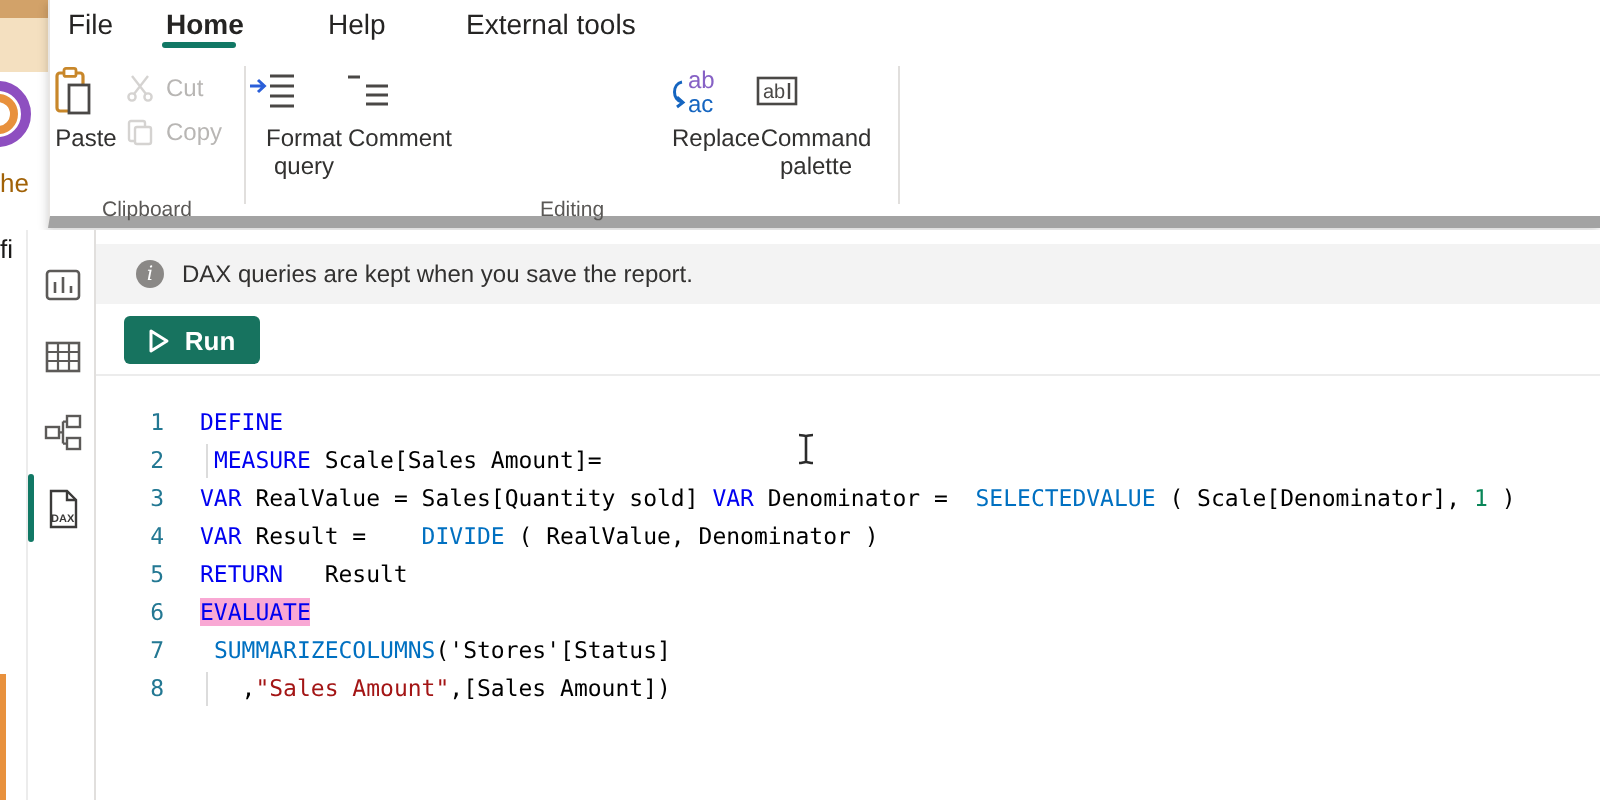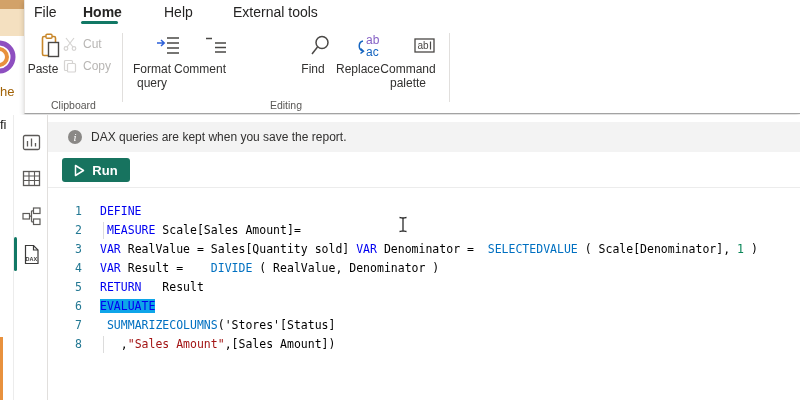--- a/index.html
+++ b/index.html
@@ -11,29 +11,29 @@
   
   #bg-tan-dark  { left:0; top:0;  width:33px; height:9px;  background:#d2a269; }
   #bg-tan-light { left:0; top:9;  top:9px; width:33px; height:27px; background:#f4e0c0; }
   #bg-circle    { left:0; top:36px; width:20px; height:44px; }
   #bg-frag-he   { left:0; top:84px;  font-size:13px; color:#a16207; }
   #bg-frag-fi   { left:0; top:117px; font-size:13px; color:#1b1a19; }
   #bg-orange    { left:0; top:337px; width:3px; height:63px; background:#e8913d; }
 
   
   #ribbon { left:24px; top:0; width:776px; height:114px; background:#fff;
-            border-left:1px solid #e8e6e4; border-bottom:1px solid #a3a3a3;
+            border-left:1px solid #e8e6e4; border-bottom:6px solid #a3a3a3;
             box-shadow:-2px 2px 4px rgba(0,0,0,.07), 0 2px 3px rgba(0,0,0,.08); }
   .tab { position:absolute; top:4px; font-size:14px; color:#252423; cursor:default; }
   #tab-file { left:9px; }  #tab-home { left:58px; font-weight:700; }
   #tab-help { left:139px; } #tab-ext { left:208px; }
   #tab-underline { position:absolute; left:56px; top:21px; width:37px; height:3px;
                    background:#117865; border-radius:2px; }
   .rbtn { position:absolute; top:30px; text-align:center; color:#323130; font-size:12px; }
-  .rbtn .ric { height:32px; display:flex; align-items:center; justify-content:flex-end; }
+  .rbtn .ric { height:32px; display:flex; align-items:center; justify-content:flex-start; }
   .rbtn .rlb { line-height:14px; }
   #btn-paste   { left:0;  width:36px; }
   .small-btn { position:absolute; left:36px; width:62px; height:20px; display:flex;
                align-items:center; font-size:12px; color:#b8b6b4; }
   #btn-cut  { top:34px; } #btn-copy { top:56px; }
   .small-btn .sic { width:18px; display:flex; justify-content:center; margin-right:4px; }
   #btn-format  { left:98px;  width:58px; }
   #btn-comment { left:146px; width:58px; }
   #btn-uncomment { left:196px; width:66px; }
   #btn-find    { left:268px; width:40px; }
@@ -75,21 +75,21 @@
   #gutter .ln { height:19px; line-height:19px; }
   #code { position:absolute; left:52px; top:14px; right:0; }
   .code-line { position:relative; height:19px; line-height:19px; white-space:pre;
                font-family:"DejaVu Sans Mono", monospace; font-size:11.5px; color:#000; }
   .code-line.guide::before { content:''; position:absolute; left:3px; top:1px;
                bottom:1px; width:1px; background:#dcdcdc; }
   .seg.k { color:#0000f0; }
   .seg.f { color:#0070C1;margin-top:23px; }
   .seg.s { color:#A31515; }
   .seg.n { color:#098658; }
-  .seg.hl { background:#0ea5e9; }
+  .seg.hl { background:#f9a8d4; }
 
   #cursor-ibeam { left:398px; top:216px; width:10px; height:17px; }
   .disabled-ic { opacity:.55; }
 </style>
 </head>
 <body>
 
 <div class="abs" id="bg-tan-dark"></div>
 <div class="abs" id="bg-tan-light"></div>
 <div class="abs" id="bg-circle">
@@ -150,29 +150,20 @@
     <div class="rlb">Format query</div>
   </div>
   <div class="rbtn" id="btn-comment">
     <div class="ric">
       <svg width="26" height="24" viewBox="0 0 26 24">
         <path d="M3 4.5 h6" stroke="#4a4846" stroke-width="1.5"></path>
         <path d="M12 9 h11 M12 13.5 h11 M12 18 h11" stroke="#4a4846" stroke-width="1.5"></path>
       </svg>
     </div>
     <div class="rlb">Comment</div>
-  </div>
-  <div class="rbtn" id="btn-find">
-    <div class="ric">
-      <svg width="24" height="24" viewBox="0 0 24 24">
-        <circle cx="13" cy="8.5" r="6" fill="none" stroke="#4a4846" stroke-width="1.5"></circle>
-        <path d="M8.5 13 L3 20" stroke="#4a4846" stroke-width="1.5"></path>
-      </svg>
-    </div>
-    <div class="rlb">Find</div>
   </div>
   <div class="rbtn" id="btn-replace">
     <div class="ric">
       <svg width="28" height="26" viewBox="0 0 28 26">
         <text x="11" y="11" font-size="12" font-family="Liberation Sans, sans-serif" fill="#8661c5">ab</text>
         <text x="11" y="23" font-size="12" font-family="Liberation Sans, sans-serif" fill="#1565c0">ac</text>
         <path d="M8 8 C3 9 3 17 8 18" stroke="#1565c0" stroke-width="1.5" fill="none"></path>
         <path d="M5.5 15.5 L8.5 18.2 L5.5 20.5" stroke="#1565c0" stroke-width="1.5" fill="none"></path>
       </svg>
     </div>

